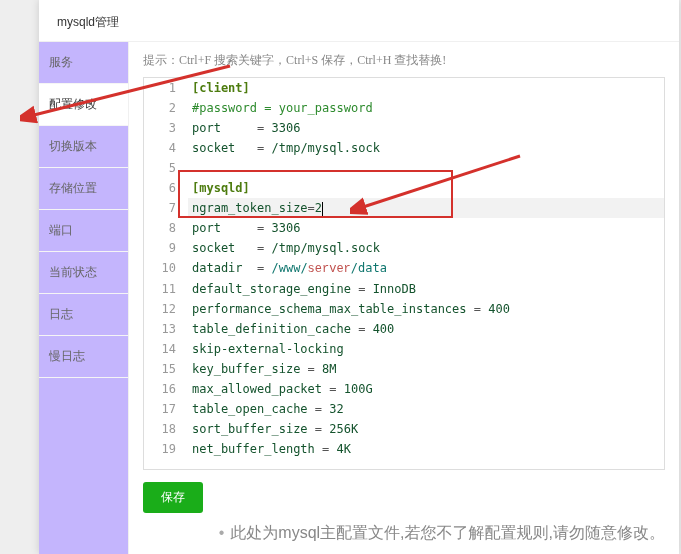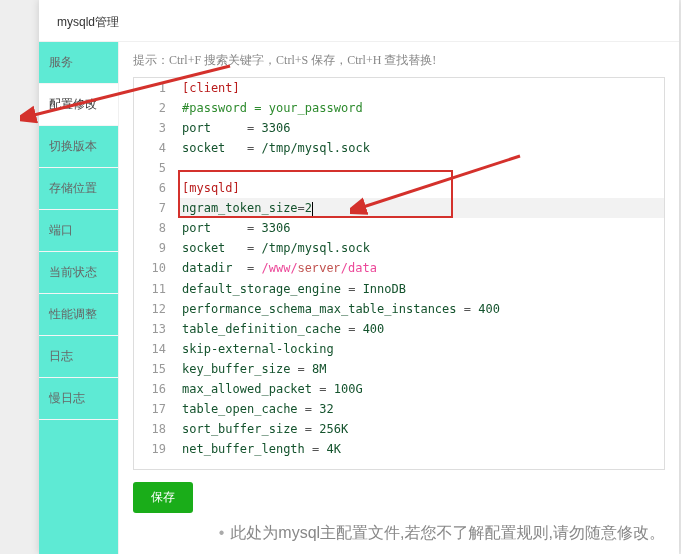--- a/index.html
+++ b/index.html
@@ -27,22 +27,22 @@
     font-size: 12px;
     color: #333;
     border-bottom: 1px solid #f0f0f0;
   }
   .modal-body {
     flex: 1;
     display: flex;
     overflow: hidden;
   }
   .sidebar {
-    width: 80px;
-    background: #5eead4;
+    width: 90px;
+    background: #c4b5fd;
     border-right: 1px solid #f0f0f0;
   }
   .side-item {
     padding: 12px 10px;
     font-size: 12px;
     color: #666;
     cursor: pointer;
     border-bottom: 1px solid #f5f5f5;
   }
   .side-item.active {
@@ -89,25 +89,25 @@
     color: #999;
     background: #fff;
     flex-shrink: 0;
     user-select: none;
   }
   .code {
     flex: 1;
     color: #555;
     padding-left: 4px;
   }
-  .tok-section   { color: #b91c1c; }
+  .tok-section   { color: #4d7c0f; font-weight: bold; }
   .tok-comment   { color: #2e8b2e; }
   .tok-key       { color: #14532d; }
   .tok-eq        { color: #555; }
-  .tok-path      { color: #ec4899; }
+  .tok-path      { color: #0f766e; }
   .tok-highlight { color: #c0504d; font-family: Liberation Mono, monospace; } 
   .active-line { background: #f2f2f2; }
   .cursor {
     display: inline-block;
     width: 1px;
     height: 14px;
     background: #000;
     vertical-align: middle;
   }
 
@@ -156,21 +156,20 @@
 
   <div class="modal-body">
 
     <div class="sidebar">
       <div class="side-item"><span>服务</span></div>
       <div class="side-item active"><span>配置修改</span></div>
       <div class="side-item"><span>切换版本</span></div>
       <div class="side-item"><span>存储位置</span></div>
       <div class="side-item"><span>端口</span></div>
       <div class="side-item"><span>当前状态</span></div>
-      <div class="side-item"><span>性能调整</span></div>
       <div class="side-item"><span>日志</span></div>
       <div class="side-item"><span>慢日志</span></div>
     </div>
 
     <div class="main">
       <div class="hint">提示：Ctrl+F 搜索关键字，Ctrl+S 保存，Ctrl+H 查找替换!</div>
 
       <div class="editor-wrap" id="editor">
           <div class="code-line"><div class="gutter">1</div><div class="code"><span class="tok-section">[client]</span></div></div>
           <div class="code-line"><div class="gutter">2</div><div class="code"><span class="tok-comment">#password = your_password</span></div></div>

